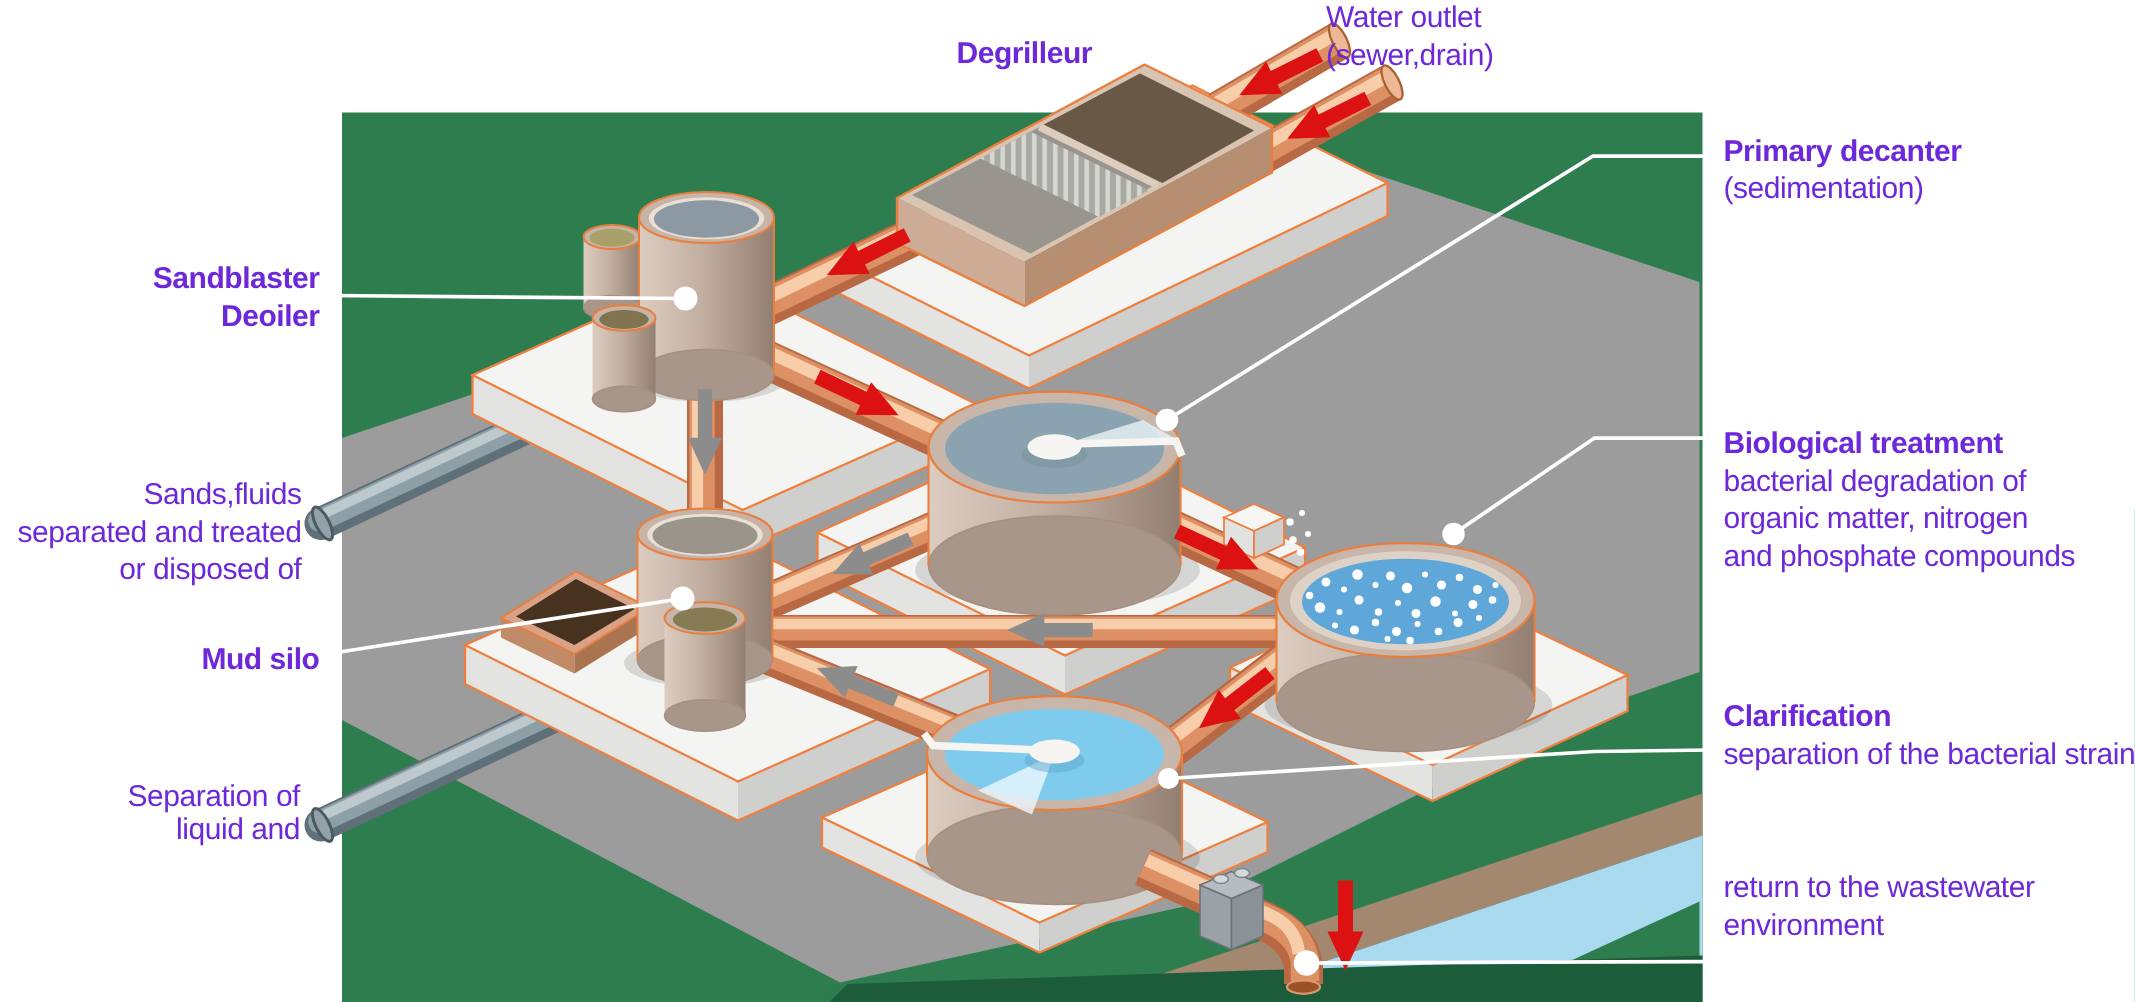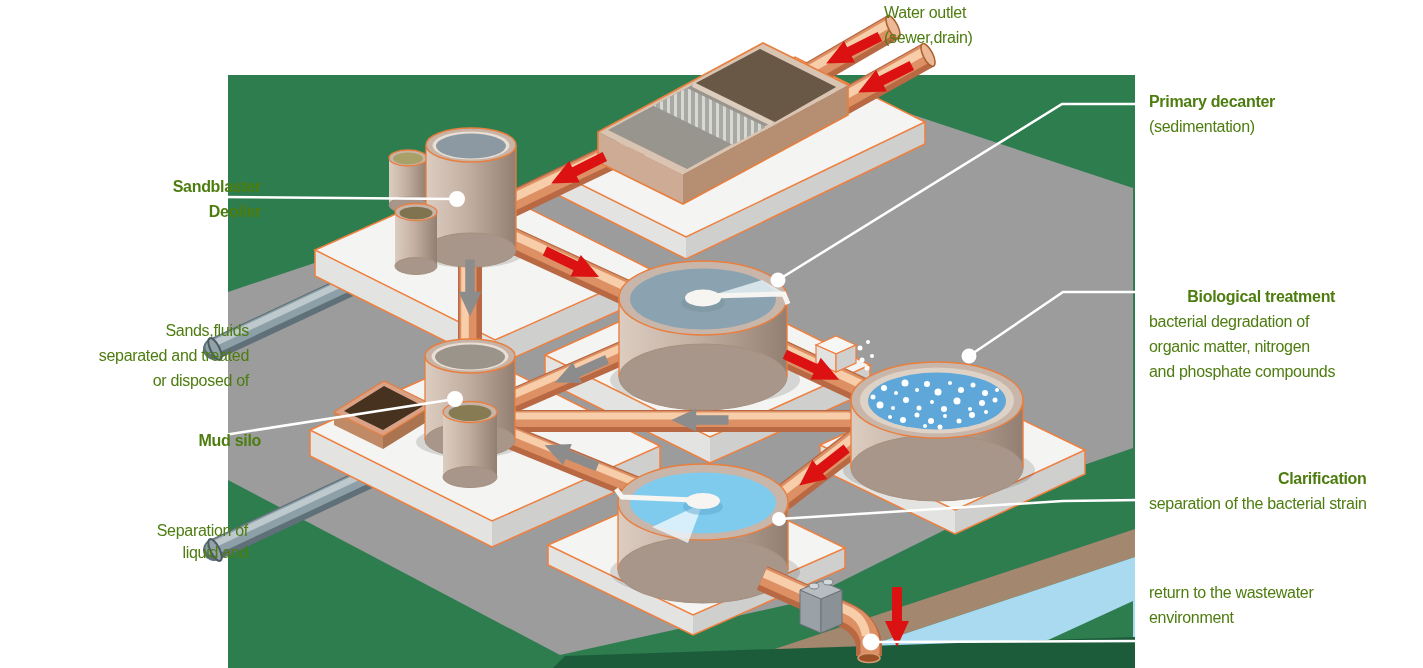--- a/index.html
+++ b/index.html
@@ -1,21 +1,21 @@
 <!DOCTYPE html>
 <html><head>
 <meta charset="utf-8">
 <style>
   html,body{margin:0;padding:0;background:#fff;}
   .stage{position:relative;width:1423px;height:668px;background:#fff;overflow:hidden;
          font-family:"Liberation Sans",sans-serif;}
   .stage svg{position:absolute;left:0;top:0;}
-  .lbl{position:absolute;font-size:16px;line-height:25px;color:#4d7c0f;letter-spacing:-0.3px;white-space:nowrap;}
-  .b{font-weight:bold;text-align:right;}
-  .r{text-align:right;padding-left:48px;}
+  .lbl{position:absolute;font-size:20px;line-height:25px;color:#6d28d9;letter-spacing:-0.3px;white-space:nowrap;}
+  .b{font-weight:bold;}
+  .r{text-align:right;}
 </style>
 </head>
 <body>
 
 <div class="stage">
 <svg width="1423" height="668" viewBox="0 0 1423 668">
   <defs>
     <linearGradient id="wallGrad" x1="0" y1="0" x2="1" y2="0">
       <stop offset="0" stop-color="#dccdc0"></stop>
           <stop offset="0.45" stop-color="#c3b0a3"></stop>
@@ -329,20 +329,21 @@
   <g fill="#fff">
     <circle cx="457" cy="199" r="8"></circle>
     <circle cx="455" cy="399" r="8"></circle>
     <circle cx="778" cy="280" r="7.5"></circle>
     <circle cx="969" cy="356" r="7.5"></circle>
     <circle cx="779" cy="519" r="7"></circle>
     <circle cx="871" cy="642" r="8.5"></circle>
   </g>
 </svg>
 
+<div class="lbl b" style="left:428px;top:24px;width:300px;text-align:right">Degrilleur</div>
 
 <div class="lbl" style="left:884px;top:0">
   <div>Water outlet</div>
   <div>(sewer,drain)</div>
 </div>
 
 <div class="lbl b r" style="left:0;top:174px;width:213px">
   <div>Sandblaster</div>
   <div>Deoiler</div>
 </div>

